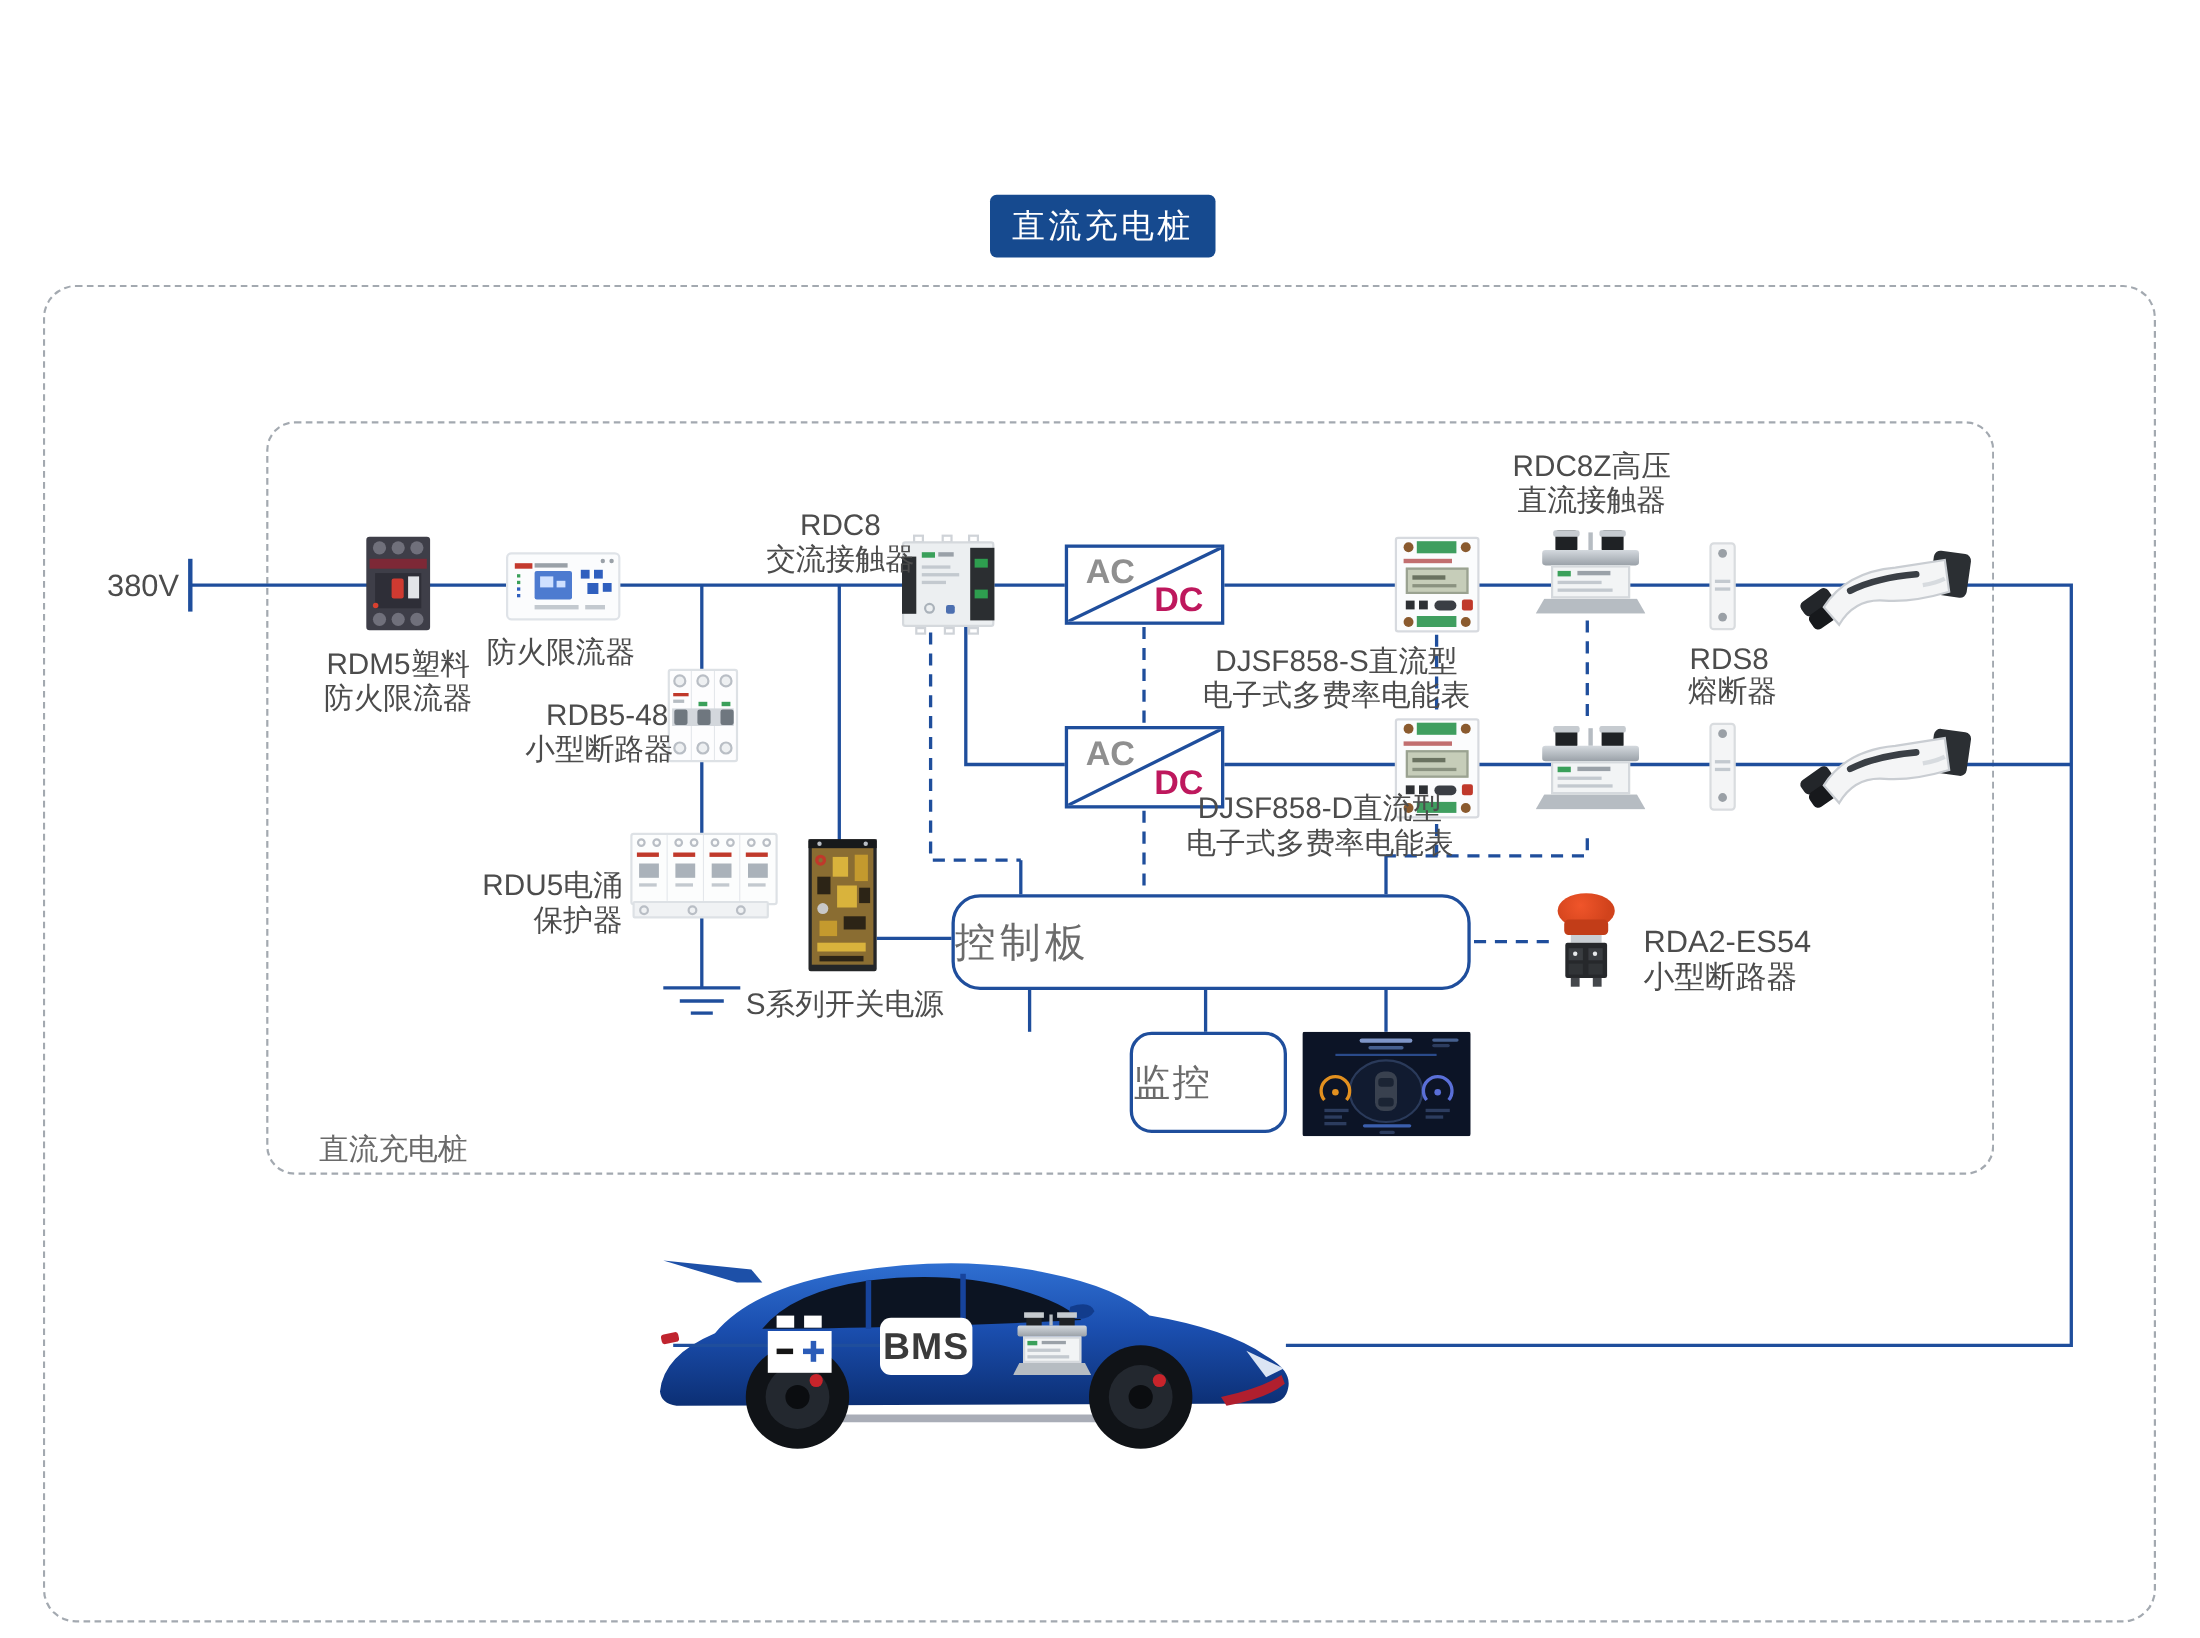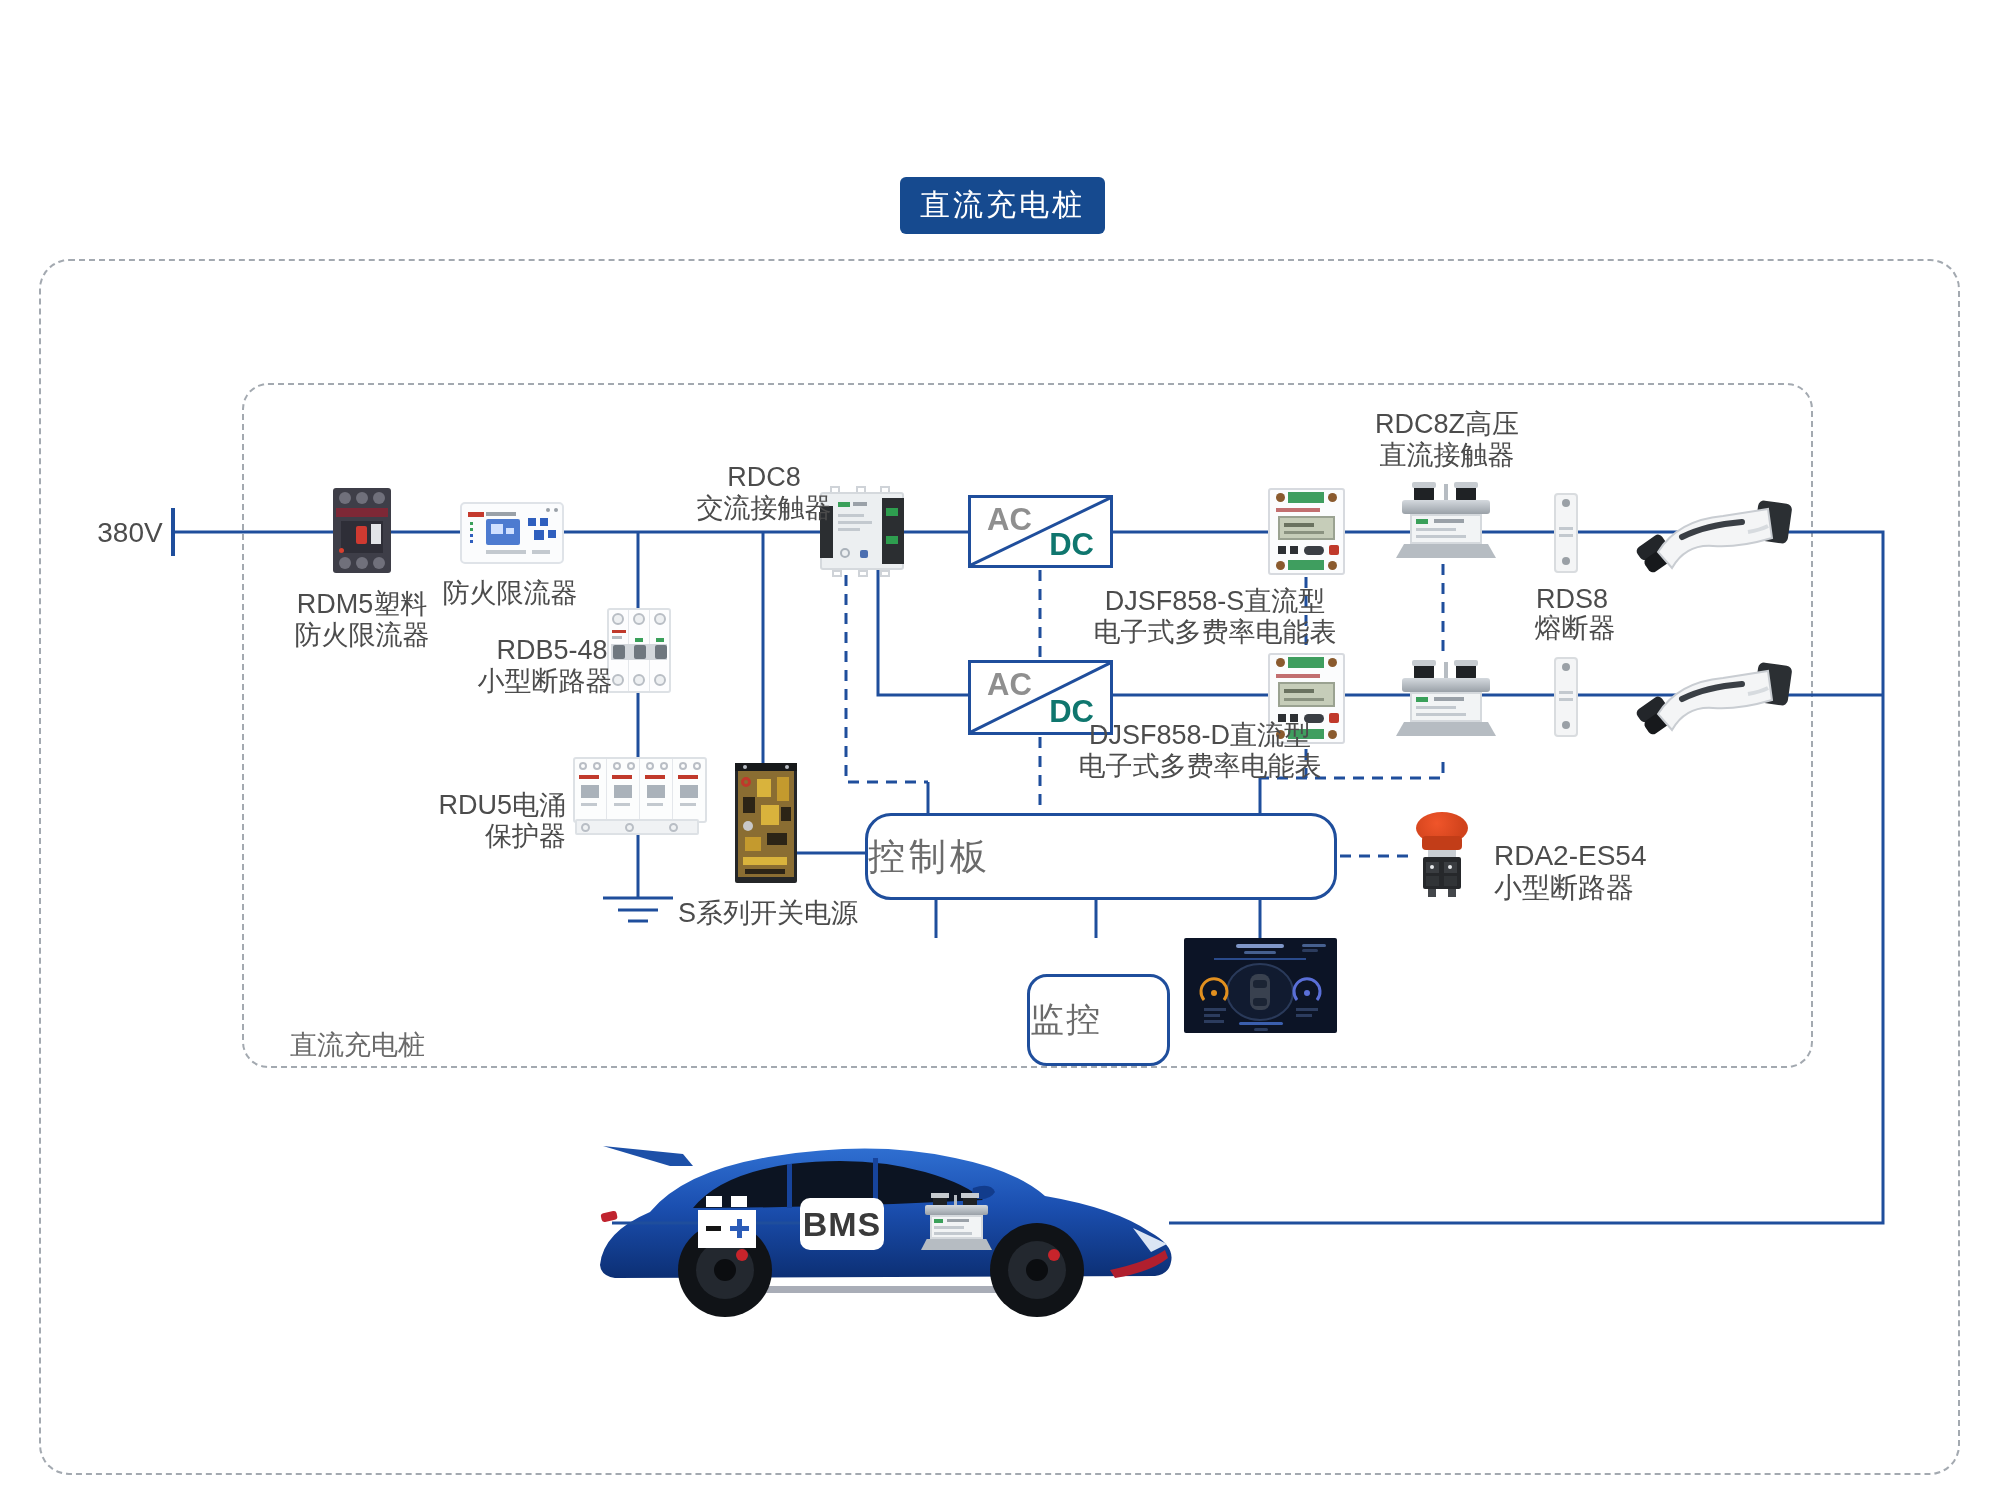--- a/index.html
+++ b/index.html
@@ -18,21 +18,21 @@
   .dashedbox{position:absolute;border:2px dashed #a3a9b0;box-sizing:border-box;}
   
   .lbl{position:absolute;font-size:27px;color:#4c4c4c;line-height:1.12;white-space:nowrap;z-index:6;}
   .ctr{text-align:center;}
   .rgt{text-align:right;}
   
   .bluebox{position:absolute;background:#fff;border:3px solid #1f4e9c;box-sizing:border-box;z-index:4;}
   .roundbox{border-radius:22px;display:flex;align-items:center;justify-content:flex-start;color:#6b6b6b;}
   .acdc{z-index:4;}
   .acdc .ac{position:absolute;left:16px;top:4px;font-size:31px;color:#8f8f8f;font-weight:600;}
-  .acdc .dc{position:absolute;right:16px;bottom:2px;font-size:31px;color:#0f766e;font-weight:600;}
+  .acdc .dc{position:absolute;right:16px;bottom:2px;font-size:31px;color:#be185d;font-weight:600;}
   .device{position:absolute;z-index:5;}
   svg{display:block;}
   .linesvg{position:absolute;left:0;top:0;z-index:3;}
   .carwrap{position:absolute;z-index:2;}
 </style>
 </head>
 <body>
 
 <div id="canvas">
 
@@ -347,21 +347,21 @@
     </defs>
     <use href="#gun-shape"></use>
   </svg>
   <svg class="device" style="left:1628px;top:652px;" width="170" height="90" viewBox="0 0 170 90">
     <use href="#gun-shape"></use>
   </svg>
 
   <div class="bluebox roundbox" style="left:865px;top:813px;width:472px;height:87px;border-radius:26px;">
     <span style="font-size:37px;letter-spacing:4px;">控制板</span>
   </div>
-  <div class="bluebox roundbox" style="left:1027px;top:938px;width:143px;height:92px;border-radius:20px;margin-top:36px;">
+  <div class="bluebox roundbox" style="left:1027px;top:938px;width:143px;height:92px;border-radius:20px;">
     <span style="font-size:34px;letter-spacing:2px;">监控</span>
   </div>
 
   <svg class="device" style="left:1184px;top:938px;" width="153" height="95" viewBox="0 0 153 95">
     <rect x="0" y="0" width="153" height="95" rx="2" fill="#0c1426"></rect>
     <rect x="52" y="6" width="48" height="4" rx="2" fill="#7f96c8"></rect>
     <rect x="60" y="13" width="32" height="3" rx="1.5" fill="#46608f"></rect>
     <rect x="118" y="6" width="24" height="3" rx="1.5" fill="#46608f"></rect>
     <rect x="118" y="11" width="16" height="3" rx="1.5" fill="#2c3c5e"></rect>
     <rect x="30" y="20" width="92" height="2" fill="#2a4a8a"></rect>

